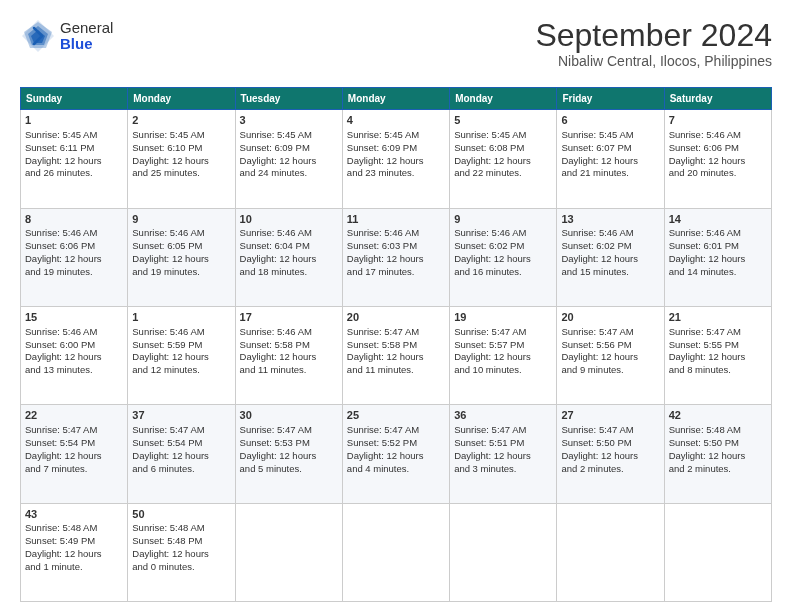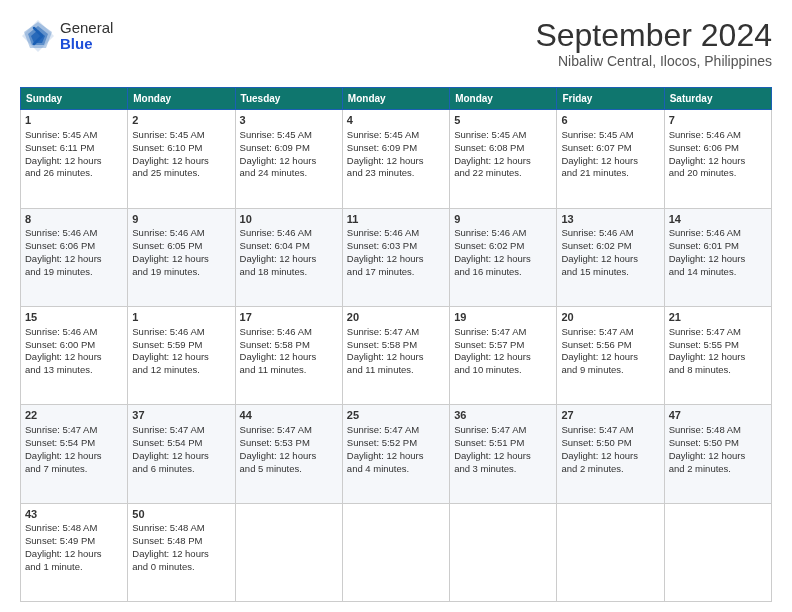--- a/index.html
+++ b/index.html
@@ -159,25 +159,25 @@
           <td><span class="day-num">1</span>Sunrise: 5:46 AM<br>Sunset: 5:59 PM<br>Daylight: 12 hours<br>and 12 minutes.<br></td>
           <td><span class="day-num">17</span>Sunrise: 5:46 AM<br>Sunset: 5:58 PM<br>Daylight: 12 hours<br>and 11 minutes.<br></td>
           <td><span class="day-num">20</span>Sunrise: 5:47 AM<br>Sunset: 5:58 PM<br>Daylight: 12 hours<br>and 11 minutes.<br></td>
           <td><span class="day-num">19</span>Sunrise: 5:47 AM<br>Sunset: 5:57 PM<br>Daylight: 12 hours<br>and 10 minutes.<br></td>
           <td><span class="day-num">20</span>Sunrise: 5:47 AM<br>Sunset: 5:56 PM<br>Daylight: 12 hours<br>and 9 minutes.<br></td>
           <td><span class="day-num">21</span>Sunrise: 5:47 AM<br>Sunset: 5:55 PM<br>Daylight: 12 hours<br>and 8 minutes.<br></td>
         </tr>
         <tr>
           <td><span class="day-num">22</span>Sunrise: 5:47 AM<br>Sunset: 5:54 PM<br>Daylight: 12 hours<br>and 7 minutes.<br></td>
           <td><span class="day-num">37</span>Sunrise: 5:47 AM<br>Sunset: 5:54 PM<br>Daylight: 12 hours<br>and 6 minutes.<br></td>
-          <td><span class="day-num">44</span>Sunrise: 5:47 AM<br>Sunset: 5:53 PM<br>Daylight: 12 hours<br>and 5 minutes.<br></td>
+          <td><span class="day-num">30</span>Sunrise: 5:47 AM<br>Sunset: 5:53 PM<br>Daylight: 12 hours<br>and 5 minutes.<br></td>
           <td><span class="day-num">25</span>Sunrise: 5:47 AM<br>Sunset: 5:52 PM<br>Daylight: 12 hours<br>and 4 minutes.<br></td>
           <td><span class="day-num">36</span>Sunrise: 5:47 AM<br>Sunset: 5:51 PM<br>Daylight: 12 hours<br>and 3 minutes.<br></td>
           <td><span class="day-num">27</span>Sunrise: 5:47 AM<br>Sunset: 5:50 PM<br>Daylight: 12 hours<br>and 2 minutes.<br></td>
-          <td><span class="day-num">47</span>Sunrise: 5:48 AM<br>Sunset: 5:50 PM<br>Daylight: 12 hours<br>and 2 minutes.<br></td>
+          <td><span class="day-num">42</span>Sunrise: 5:48 AM<br>Sunset: 5:50 PM<br>Daylight: 12 hours<br>and 2 minutes.<br></td>
         </tr>
         <tr>
           <td><span class="day-num">43</span>Sunrise: 5:48 AM<br>Sunset: 5:49 PM<br>Daylight: 12 hours<br>and 1 minute.<br></td>
           <td><span class="day-num">50</span>Sunrise: 5:48 AM<br>Sunset: 5:48 PM<br>Daylight: 12 hours<br>and 0 minutes.<br></td>
           <td class="empty-cell"></td>
           <td class="empty-cell"></td>
           <td class="empty-cell"></td>
           <td class="empty-cell"></td>
           <td class="empty-cell"></td>
         </tr>

